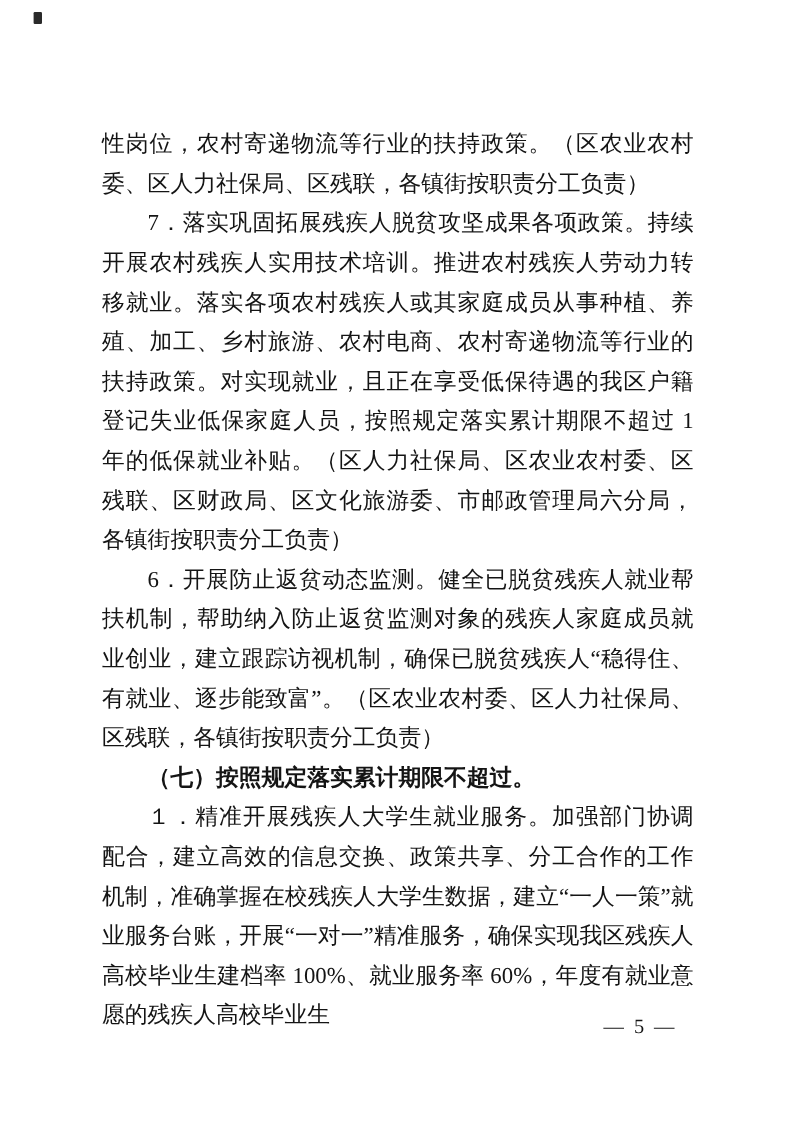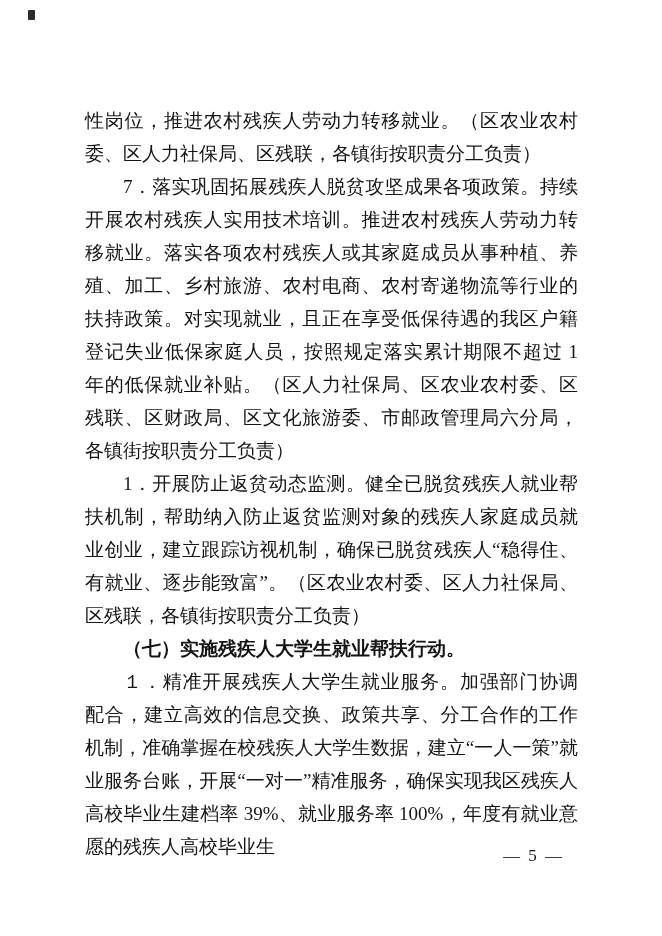--- a/index.html
+++ b/index.html
@@ -61,26 +61,26 @@
     color: #141414;
   }
 </style>
 </head>
 <body>
 
 <div class="page">
 
   <div class="scan-artifact"></div>
 
-  <p class="body no-indent">性岗位，推进农村残疾人劳动力转移就业。（区农业农村委、区人力社保局、区残联，各镇街按职责分工负责）</p>
+  <p class="body no-indent">性岗位，农村寄递物流等行业的扶持政策。（区农业农村委、区人力社保局、区残联，各镇街按职责分工负责）</p>
 
 
   <p class="body">7．落实巩固拓展残疾人脱贫攻坚成果各项政策。持续开展农村残疾人实用技术培训。推进农村残疾人劳动力转移就业。落实各项农村残疾人或其家庭成员从事种植、养殖、加工、乡村旅游、农村电商、农村寄递物流等行业的扶持政策。对实现就业，且正在享受低保待遇的我区户籍登记失业低保家庭人员，按照规定落实累计期限不超过 1 年的低保就业补贴。（区人力社保局、区农业农村委、区残联、区财政局、区文化旅游委、市邮政管理局六分局，各镇街按职责分工负责）</p>
 
-  <p class="body">1．开展防止返贫动态监测。健全已脱贫残疾人就业帮扶机制，帮助纳入防止返贫监测对象的残疾人家庭成员就业创业，建立跟踪访视机制，确保已脱贫残疾人“稳得住、有就业、逐步能致富”。（区农业农村委、区人力社保局、区残联，各镇街按职责分工负责）</p>
+  <p class="body">6．开展防止返贫动态监测。健全已脱贫残疾人就业帮扶机制，帮助纳入防止返贫监测对象的残疾人家庭成员就业创业，建立跟踪访视机制，确保已脱贫残疾人“稳得住、有就业、逐步能致富”。（区农业农村委、区人力社保局、区残联，各镇街按职责分工负责）</p>
 
-  <p class="heading">（七）实施残疾人大学生就业帮扶行动。</p>
+  <p class="heading">（七）按照规定落实累计期限不超过。</p>
 
-  <p class="body">１．精准开展残疾人大学生就业服务。加强部门协调配合，建立高效的信息交换、政策共享、分工合作的工作机制，准确掌握在校残疾人大学生数据，建立“一人一策”就业服务台账，开展“一对一”精准服务，确保实现我区残疾人高校毕业生建档率 39%、就业服务率 100%，年度有就业意愿的残疾人高校毕业生</p>
+  <p class="body">１．精准开展残疾人大学生就业服务。加强部门协调配合，建立高效的信息交换、政策共享、分工合作的工作机制，准确掌握在校残疾人大学生数据，建立“一人一策”就业服务台账，开展“一对一”精准服务，确保实现我区残疾人高校毕业生建档率 100%、就业服务率 60%，年度有就业意愿的残疾人高校毕业生</p>
 
   <div class="footer">— 5 —</div>
 
 </div>
 
 </body></html>

